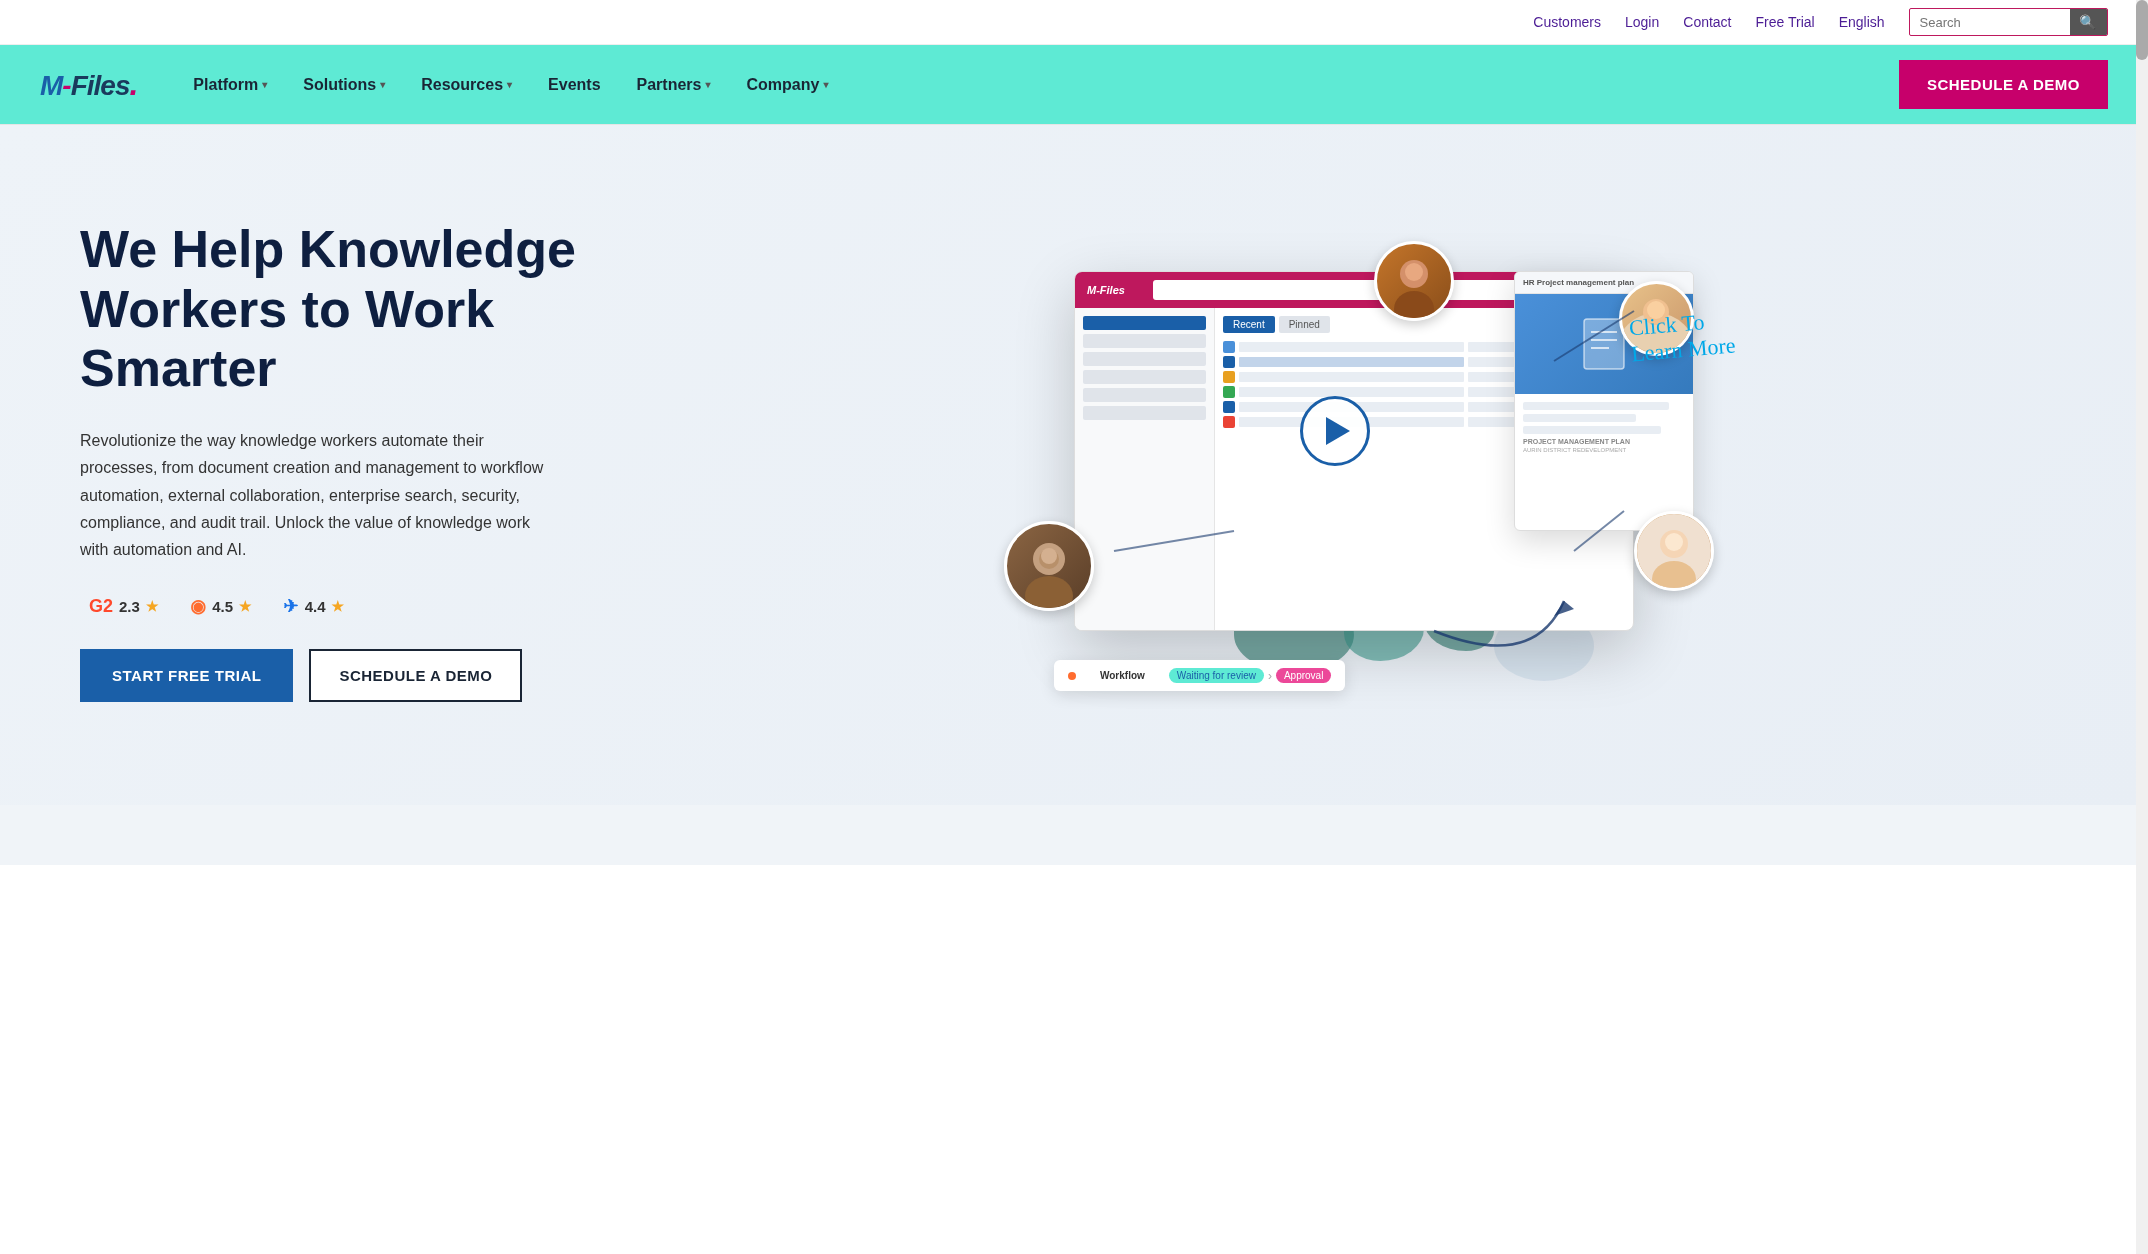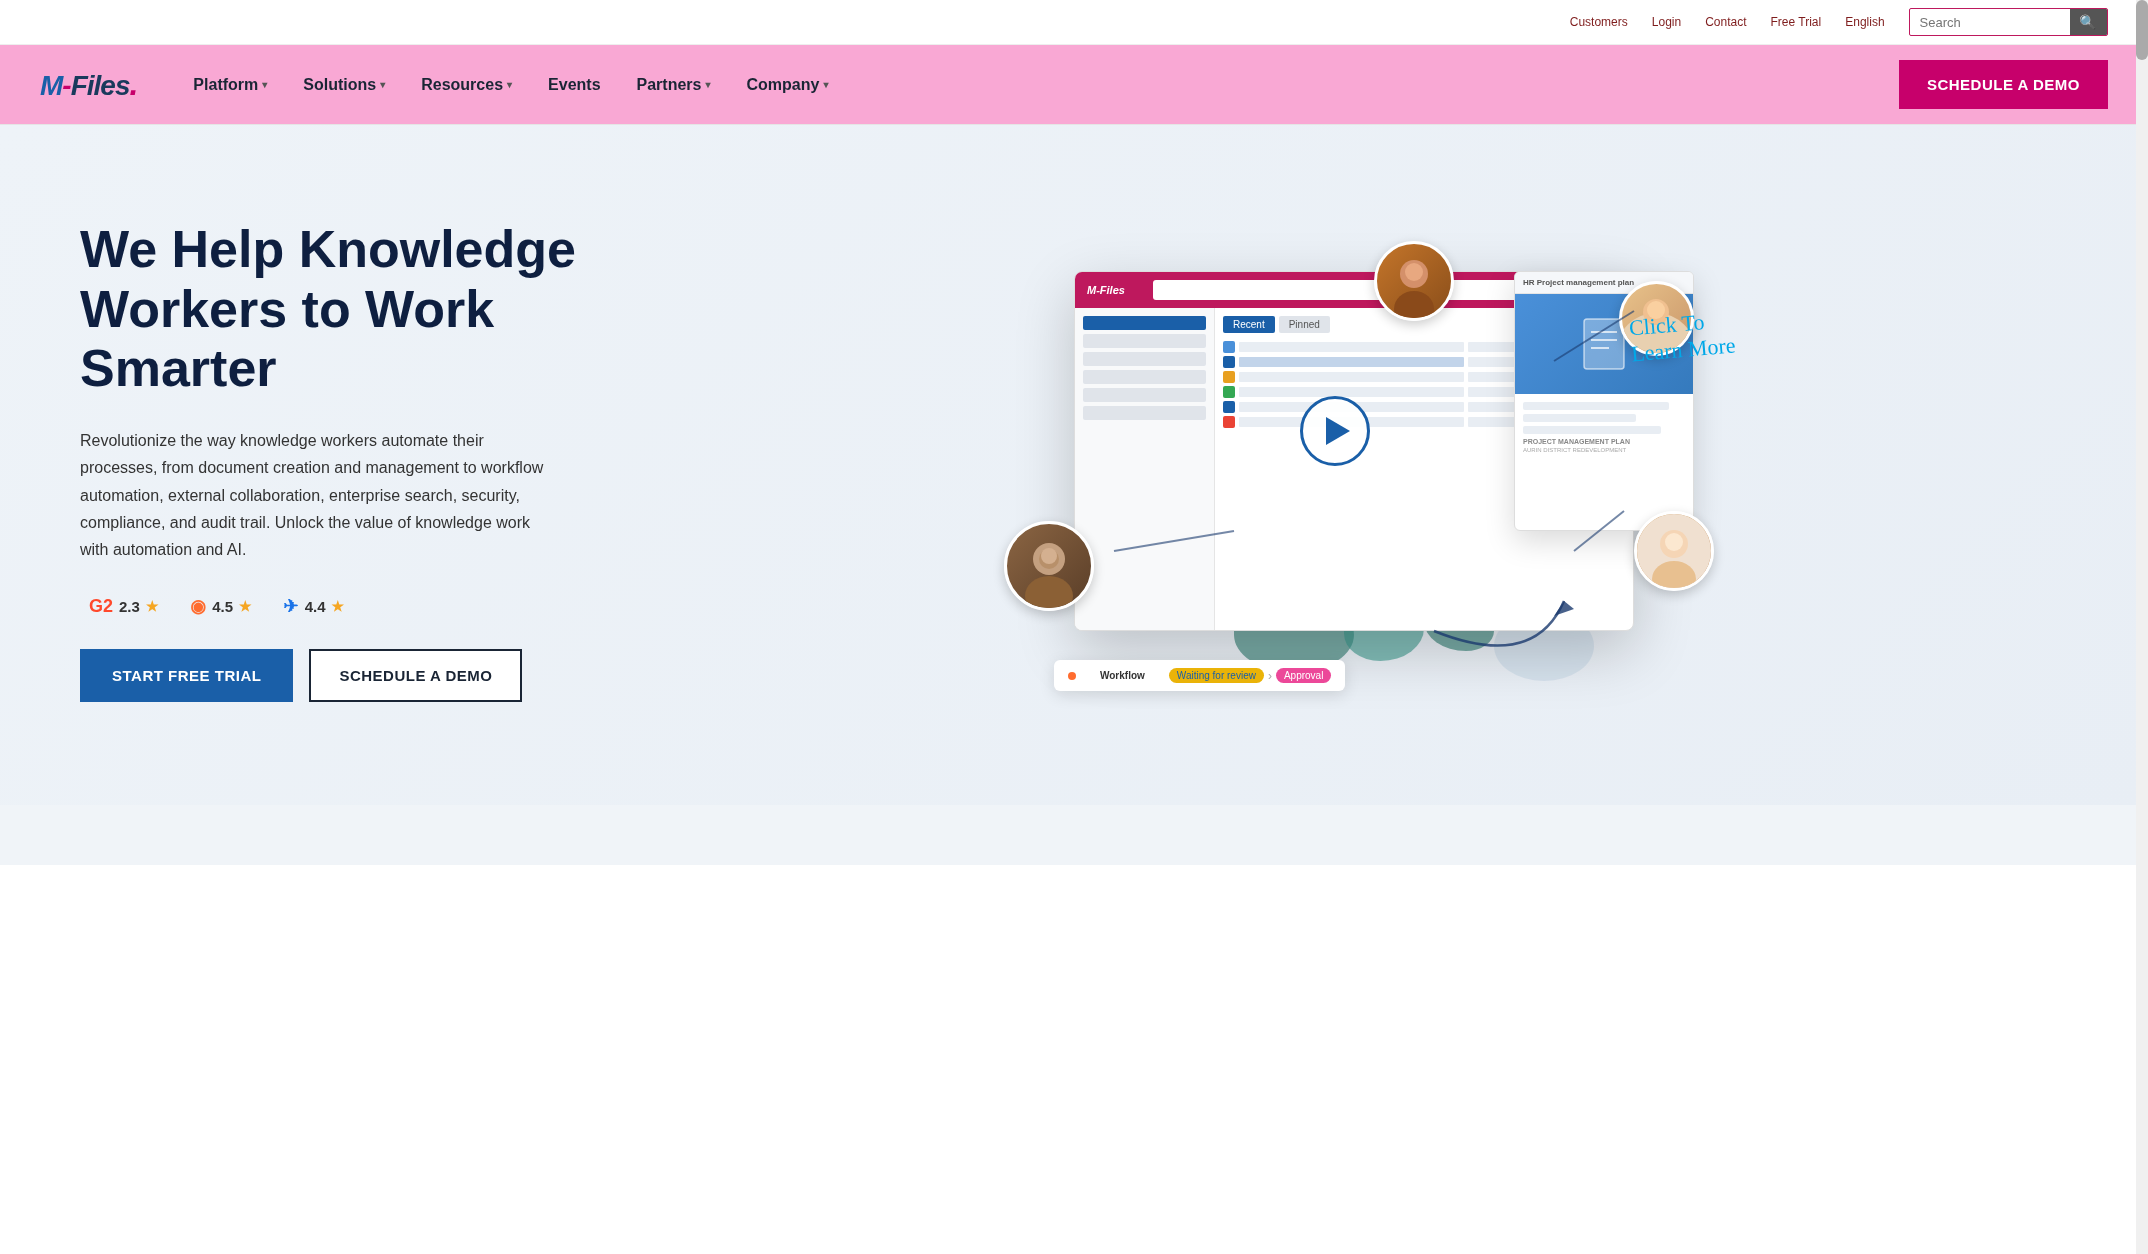--- a/index.html
+++ b/index.html
@@ -10,22 +10,22 @@
       display: flex;
       justify-content: flex-end;
       align-items: center;
       padding: 8px 40px;
       background: #fff;
       border-bottom: 1px solid #eee;
       gap: 24px;
     }
     .top-bar a {
       text-decoration: none;
-      color: #7f1d1d;
-      font-size: 12px;
+      color: #4c1d95;
+      font-size: 14px;
     }
     .search-wrapper {
       display: flex;
       align-items: center;
       border: 1px solid #be185d;
       border-radius: 2px;
       overflow: hidden;
     }
     .search-wrapper input {
       border: none;
@@ -42,21 +42,21 @@
       cursor: pointer;
       color: #fff;
       font-size: 14px;
     }
 
     
     .main-nav {
       display: flex;
       align-items: center;
       padding: 0 40px;
-      background: #f9a8d4;
+      background: #5eead4;
       border-bottom: 1px solid #e5e5e5;
       height: 80px;
       position: relative;
     }
     .logo {
       display: flex;
       align-items: center;
       margin-right: 40px;
       text-decoration: none;
     }
@@ -428,21 +428,21 @@
       min-width: 220px;
     }
     .workflow-dot { width: 8px; height: 8px; border-radius: 50%; background: #ff6c2f; }
     .workflow-steps {
       display: flex; align-items: center; gap: 4px;
     }
     .workflow-step {
       padding: 2px 8px;
       border-radius: 10px;
       font-size: 10px;
-      background: #eab308;
+      background: #5eead4;
       color: #1a5fa8;
     }
     .workflow-arrow { color: #aaa; font-size: 12px; }
     .workflow-step.active { background: #ec4899; color: #fff; }
 
     
     .click-learn {
       position: absolute;
       top: 60px;
       right: -60px;

